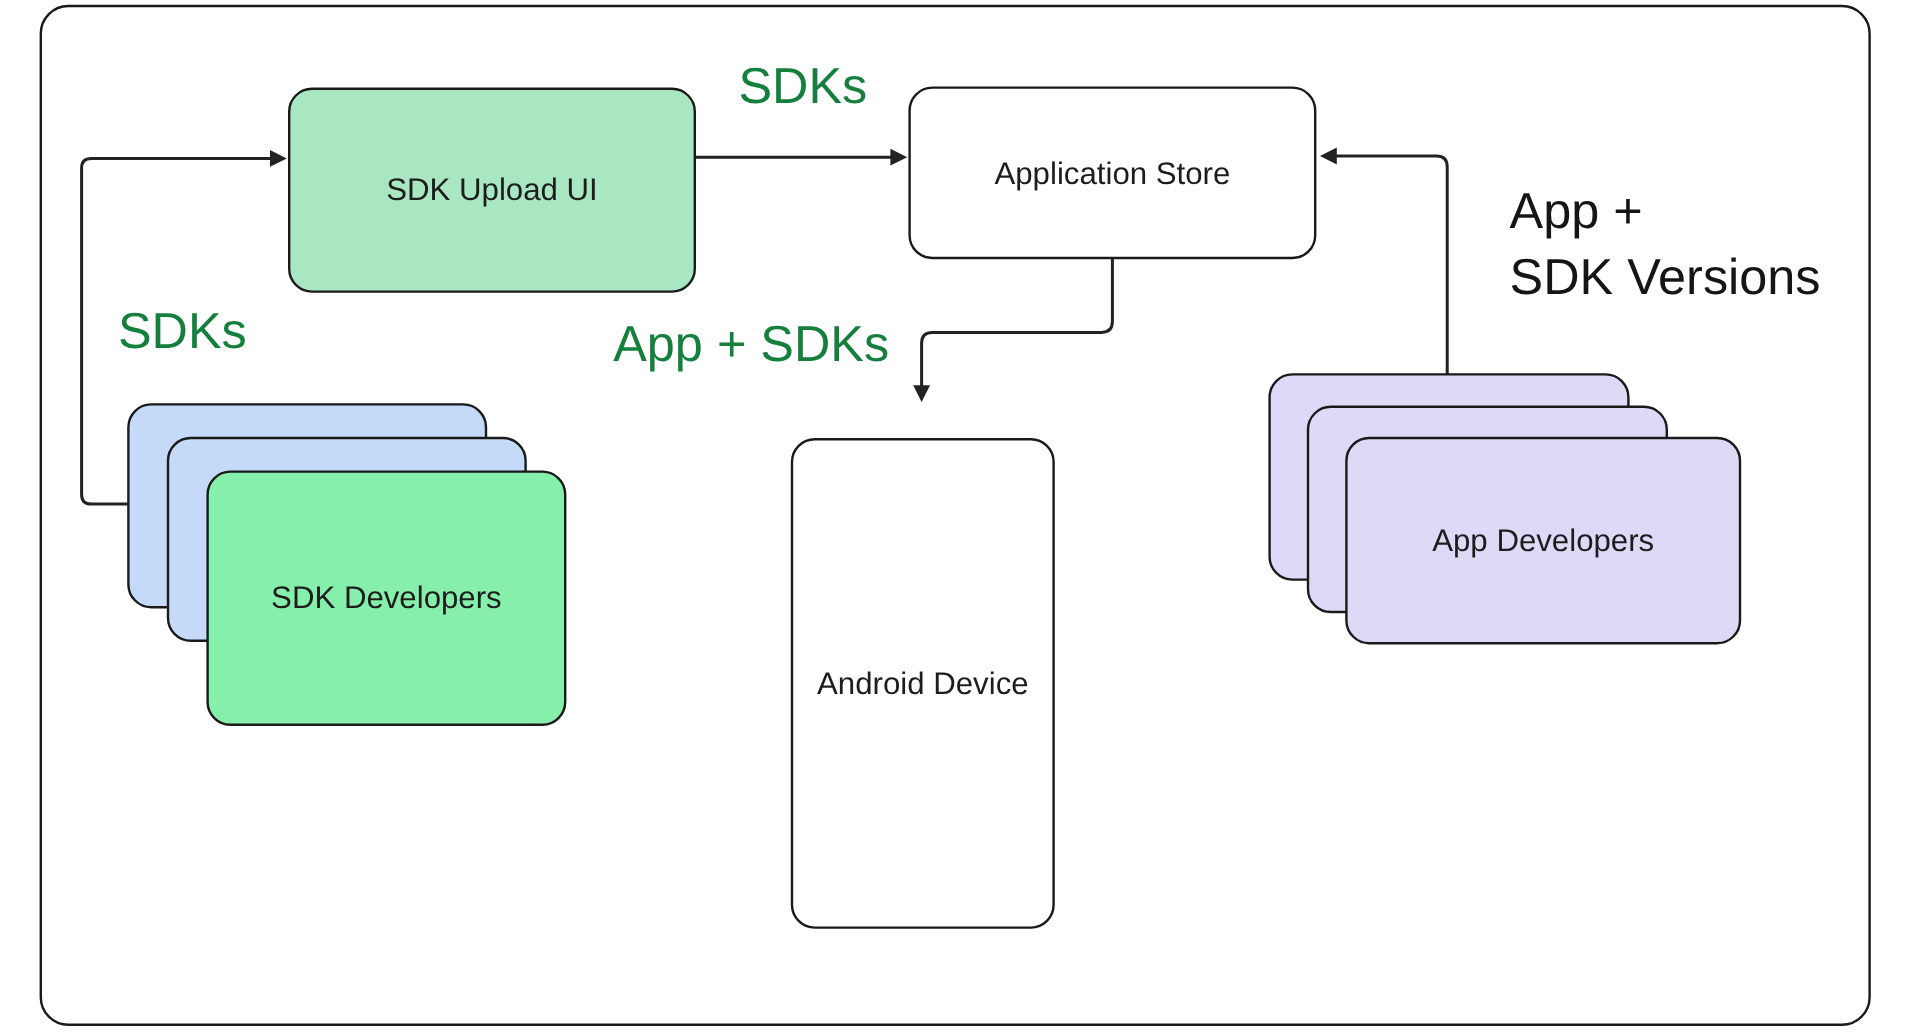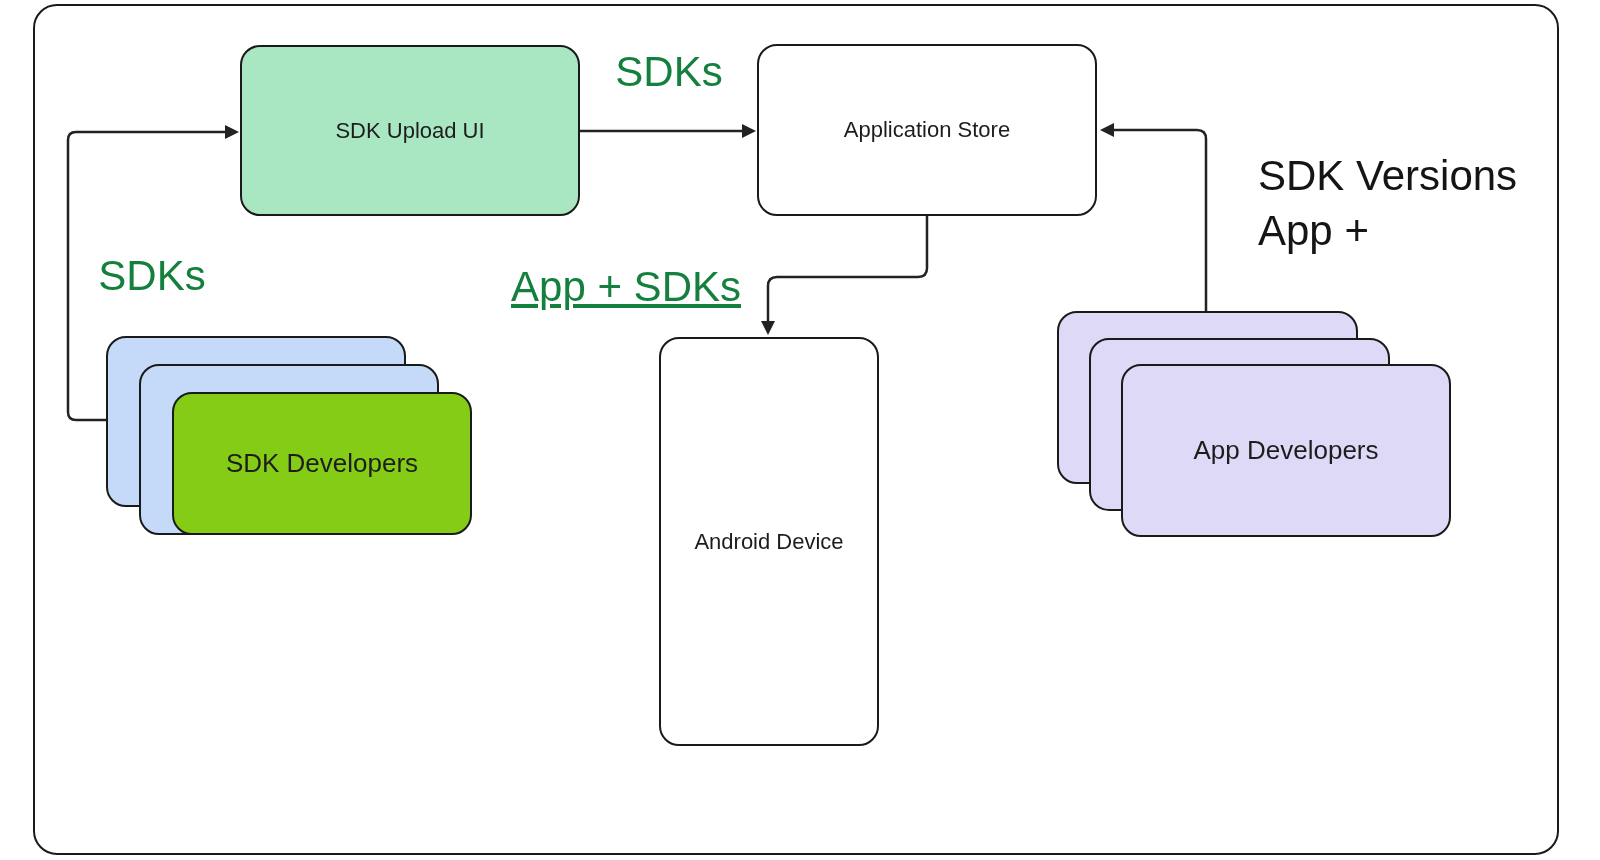--- a/index.html
+++ b/index.html
@@ -34,23 +34,24 @@
   .wires polygon { fill: #222222; }
   .node {
     position: absolute;
     box-sizing: border-box;
     border: 2px solid #1a1a1a;
     border-radius: 20px;
     display: flex;
     align-items: center;
     justify-content: center;
     text-align: center;
-    font-size: 22px;
+    font-size: 26px;
     line-height: 1.25;
     background: #ffffff;
+    margin-top: 28px;
   }
   .stack-card {
     position: absolute;
     box-sizing: border-box;
     border: 2px solid #1a1a1a;
     border-radius: 20px;
     display: flex;
     align-items: center;
     justify-content: center;
     text-align: center;
@@ -87,46 +88,46 @@
     <path d="M 580 131 L 743 131"></path>
     <polygon points="756,131 742,124 742,138"></polygon>
     <path d="M 1206 313 L 1206 139 Q 1206 130 1197 130 L 1113 130"></path>
     <polygon points="1100,130 1114,123 1114,137"></polygon>
     <path d="M 927 216 L 927 268 Q 927 277 918 277 L 777 277 Q 768 277 768 286 L 768 321"></path>
     <polygon points="768,335 761,321 775,321"></polygon>
   </svg>
 
   <div class="stack-card" style="left: 106px; top: 336px; width: 300px; height: 171px; background-color: rgb(196, 218, 248);"></div>
   <div class="stack-card" style="left: 139px; top: 364px; width: 300px; height: 171px; background-color: rgb(196, 218, 248);"></div>
-  <div class="stack-card" style="left: 172px; top: 392px; width: 300px; height: 143px; background-color: #84cc16;">
+  <div class="stack-card" style="left: 172px; top: 392px; width: 300px; height: 213px; background-color: #86efac;">
     <span>SDK Developers</span>
   </div>
 
   <div class="stack-card" style="left: 1057px; top: 311px; width: 301px; height: 173px; background-color: rgb(222, 217, 246);"></div>
   <div class="stack-card" style="left: 1089px; top: 338px; width: 301px; height: 173px; background-color: rgb(222, 217, 246);"></div>
   <div class="stack-card" style="left: 1121px; top: 364px; width: 330px; height: 173px; background-color: rgb(222, 217, 246);">
     <span>App Developers</span>
   </div>
 
   <div class="node" style="left: 240px; top: 45px; width: 340px; height: 171px; background-color: rgb(169, 231, 195);">
     <span>SDK Upload UI</span>
   </div>
 
-  <div class="node" style="left: 757px; top: 44px; width: 340px; height: 172px; background-color: rgb(255, 255, 255);">
+  <div class="node" style="left: 757px; top: 44px; width: 340px; height: 144px; background-color: rgb(255, 255, 255);">
     <span>Application Store</span>
   </div>
 
   <div class="node" style="left: 659px; top: 337px; width: 220px; height: 409px; background-color: rgb(255, 255, 255);">
     <span>Android Device</span>
   </div>
 
   <div class="biglabel" style="left:669px; top:72px;">SDKs</div>
 
   <div class="biglabel" style="left:152px; top:276px;">SDKs</div>
 
-  <div class="biglabel" style="left:626px; top:287px;text-decoration:underline;">App + SDKs</div>
+  <div class="biglabel" style="left:626px; top:287px;">App + SDKs</div>
 
   <div class="biglabel-block" style="left:1258px; top:148px;">
+    <span>App +</span>
     <span>SDK Versions</span>
-    <span>App +</span>
   </div>
 
 </div>
 
 </body></html>

